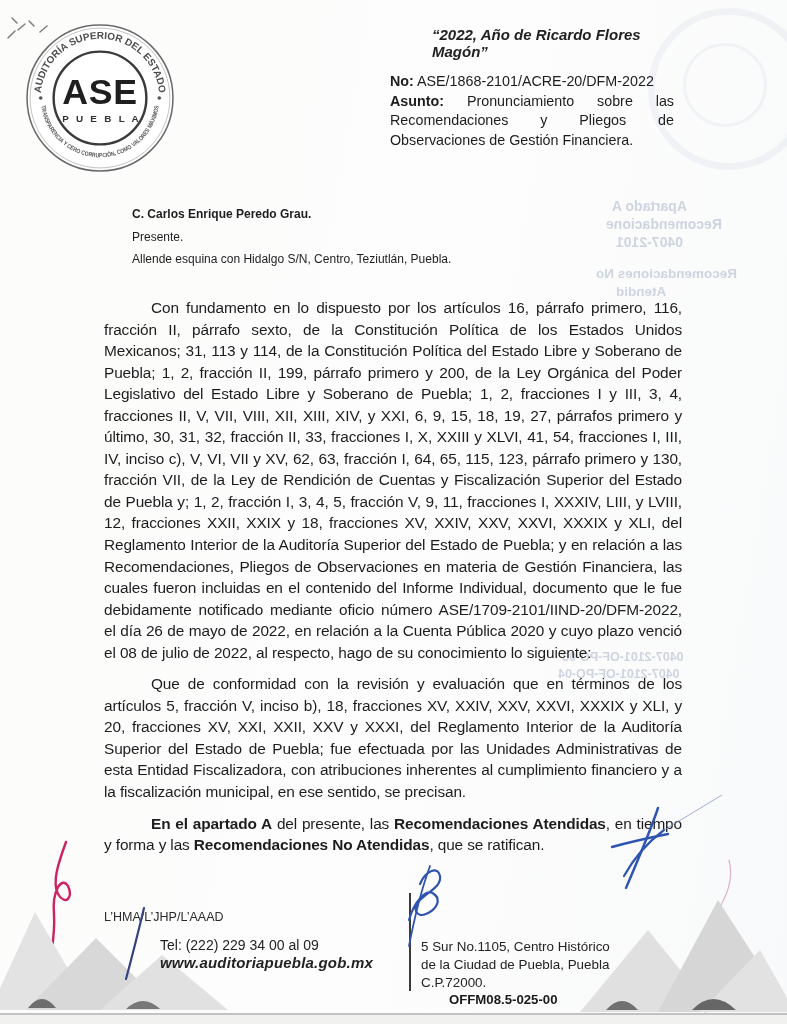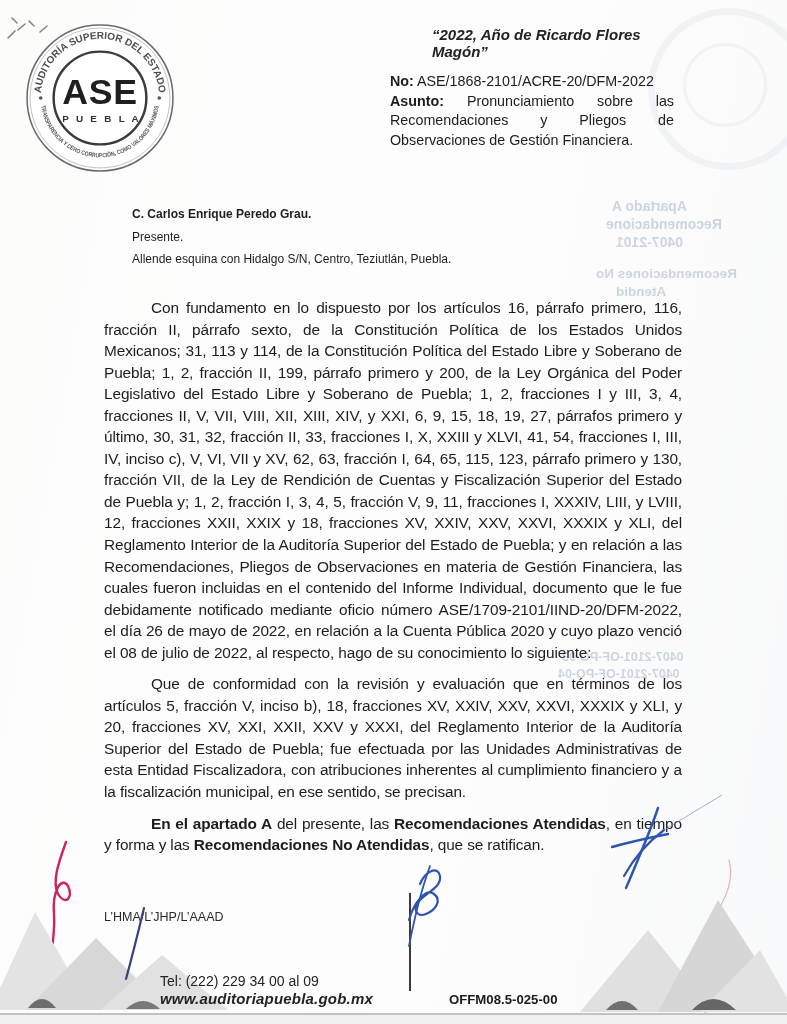--- a/index.html
+++ b/index.html
@@ -10,21 +10,21 @@
   }
   .abs{position:absolute;}
   .bold{font-weight:bold;}
   .quote{left:432px;top:26px;width:260px;font-size:15px;font-weight:bold;font-style:italic;color:#222;}
   .refblock{left:390px;top:72px;width:284px;font-size:14.3px;line-height:19.5px;text-align:justify;}
   .refblock .no-line{text-align:left;}
   .addressee{left:104px;top:203px;width:520px;font-size:12px;line-height:22.5px;margin-left:28px;}
   .bodytext{left:104px;top:297px;width:578px;font-size:15.4px;letter-spacing:-0.12px;line-height:21.55px;text-align:justify;}
   .bodytext p{margin:0 0 10px;text-indent:47px;}
   .footer-initials{left:104px;top:910px;font-size:12.5px;color:#2a2a2a;}
-  .footer-tel{left:160px;top:936px;width:240px;font-size:14px;line-height:18.4px;color:#232323;margin-top:36px;}
+  .footer-tel{left:160px;top:936px;width:240px;font-size:14px;line-height:18.4px;color:#232323;}
   .footer-web{font-weight:bold;font-style:italic;font-size:15px;letter-spacing:0.2px;}
   .footer-divider{left:409px;top:893px;width:2px;height:98px;background:#3a3a3a;}
   .footer-addr{left:421px;top:938px;width:190px;font-size:13.4px;line-height:17.8px;color:#232323;}
   .footer-code{left:421px;top:992px;font-size:13.2px;font-weight:bold;color:#1a1a1a;margin-left:28px;}
   .ghost{position:absolute;transform:scaleX(-1);color:rgba(138,155,186,0.40);
     font-weight:bold;filter:blur(0.6px);white-space:nowrap;}
   .ghost-ring{position:absolute;left:648px;top:8px;width:148px;height:148px;border-radius:50%;
     border:7px solid rgba(170,182,205,0.13);}
   .ghost-ring-inner{position:absolute;left:683px;top:43px;width:78px;height:78px;border-radius:50%;
     border:3px solid rgba(170,182,205,0.12);}
@@ -131,20 +131,25 @@
     <path d="M26,3 C20,28 14,52 8,74" stroke="#35427e" stroke-width="2.2" fill="none" stroke-linecap="round"></path>
   </svg>
 
   <div class="abs footer-tel">
     <div>Tel: (222) 229 34 00 al 09</div>
     <div class="footer-web">www.auditoriapuebla.gob.mx</div>
   </div>
 
   <div class="footer-divider abs"></div>
 
+  <div class="abs footer-addr">
+    <div>5 Sur No.1105, Centro Histórico</div>
+    <div>de la Ciudad de Puebla, Puebla</div>
+    <div>C.P.72000.</div>
+  </div>
 
   <div class="abs footer-code">OFFM08.5-025-00</div>
 
   <svg class="abs" style="left:390px;top:862px;" width="70" height="95">
     <path d="M30,22 C36,8 48,4 50,14 C52,24 38,30 30,38 C22,46 26,56 36,52 C46,48 52,38 44,32 C36,26 24,40 19,58" stroke="#2f54b0" stroke-width="2.2" fill="none" stroke-linecap="round"></path>
     <path d="M40,4 C32,26 24,58 19,84" stroke="#2f54b0" stroke-width="1.8" fill="none" stroke-linecap="round"></path>
   </svg>
 
   <div class="abs scan-bottom-edge"></div>
   <div class="abs scan-bottom-fade"></div>

